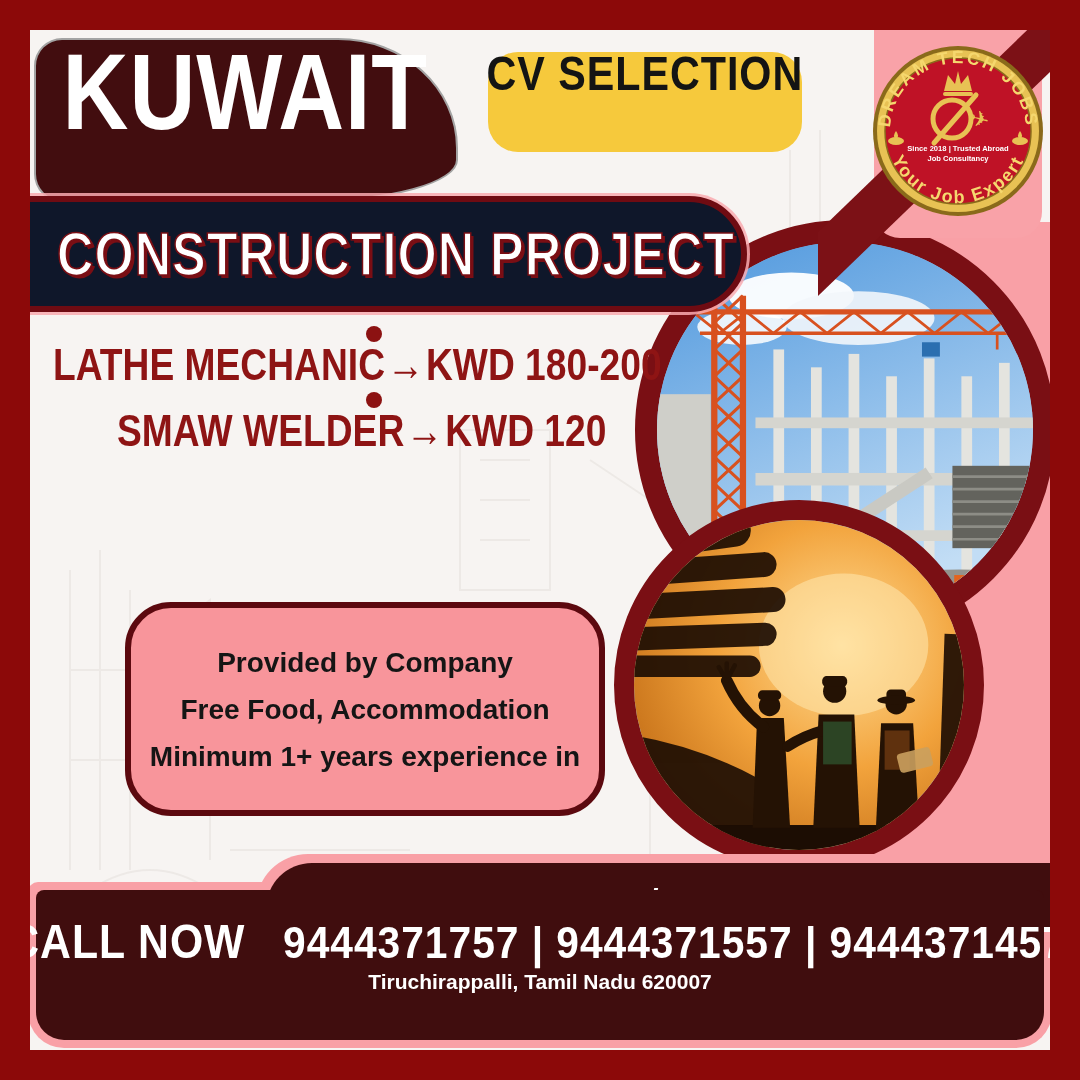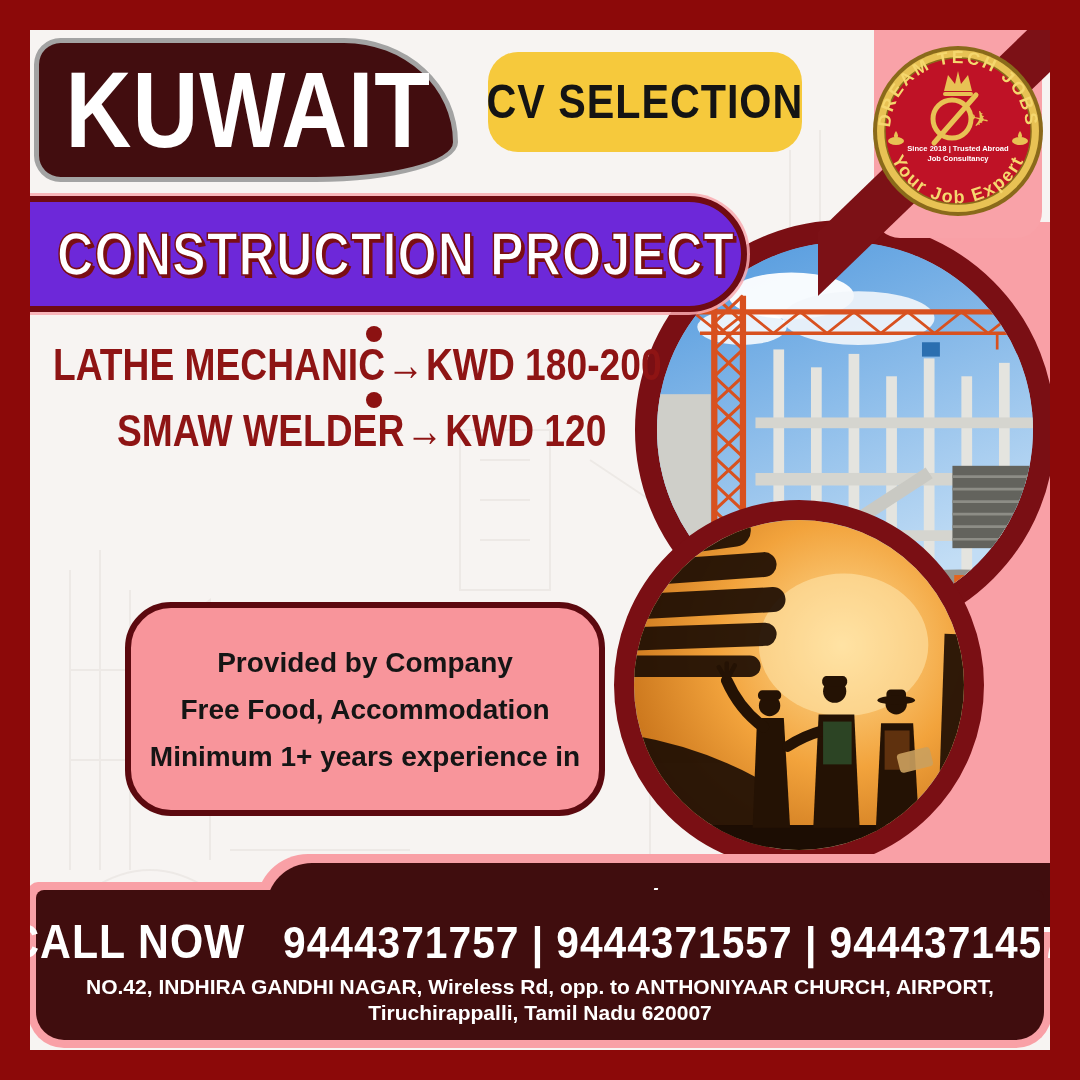--- a/index.html
+++ b/index.html
@@ -25,39 +25,39 @@
   .circle-big{left:605px;top:190px;width:420px;height:420px;border:22px solid #7a0f14;}
   .circle-small{left:584px;top:470px;width:370px;height:370px;border:20px solid #7a0f14;}
   .circle-photo svg{display:block;width:100%;height:100%;}
   
   .logo-panel{position:absolute;left:844px;top:0;width:168px;height:208px;background:#f9a2a8;border-radius:0 0 26px 26px;}
   .ribbon-clip{position:absolute;left:788px;top:0;width:232px;height:292px;overflow:hidden;pointer-events:none;}
   .ribbon{position:absolute;left:92px;top:-92px;width:46px;height:430px;background:#7c1116;transform:rotate(46deg);}
   .logo-svg{position:absolute;left:842px;top:15px;width:172px;height:172px;}
   
   .kuwait-banner{
-    position:absolute;left:4px;top:8px;width:424px;height:144px;
-    background:#420d0f;border:5px solid #a3a3a3;
+    position:absolute;left:4px;top:8px;width:424px;height:164px;
+    background:#420d0f;border:2px solid #a3a3a3;
     border-radius:28px 120px 150px 28px / 28px 110px 42px 28px;
-    display:flex;align-items:center;
+    display:flex;
   }
   .kuwait-text{
     color:#ffffff;font-weight:900;font-size:96px;letter-spacing:1px;
     padding-left:28px;transform:scale(.95,1.12);transform-origin:left center;white-space:nowrap;
   }
   
   .cv-badge{
     position:absolute;left:458px;top:22px;width:314px;height:100px;
-    background:#f6c93c;border-radius:30px;display:flex;align-items:center;justify-content:center;
+    background:#f6c93c;border-radius:30px;display:flex;justify-content:center;
   }
   .cv-badge span{font-size:43px;font-weight:900;color:#141414;letter-spacing:1px;transform:scale(.96,1.1);white-space:nowrap;}
   
   .project-pill{
     position:absolute;left:-8px;top:166px;width:725px;height:116px;
-    background:#6d28d9;border:6px solid #6f0b12;border-radius:0 62px 62px 0;
+    background:#0f172a;border:6px solid #6f0b12;border-radius:0 62px 62px 0;
     display:flex;align-items:center;box-shadow:0 0 0 3px rgba(249,170,176,.85);
   }
   .project-title{
     color:#ffffff;font-size:52px;font-weight:900;letter-spacing:1px;padding-left:30px;white-space:nowrap;
     -webkit-text-stroke:1.5px #7a0e14;
     text-shadow:3px 3px 0 #7a0e14;
     transform:scale(.97,1.16);transform-origin:left center;
   }
   
   .jobs{position:absolute;left:20px;top:296px;width:660px;}
@@ -298,18 +298,17 @@
       <span>jobs@dreamtechjobs.com</span>
       <span class="slash">/</span>
       <span>https://dreamtechjobs.com</span>
     </div>
 
     <div class="footer-bar">
       <div class="call-row">
         <span class="call-label">CALL NOW</span>
         <span class="call-phones">9444371757 | 9444371557 | 9444371457</span>
       </div>
-      <div class="addr1">NO.42, INDHIRA GANDHI NAGAR, Wireless Rd, opp. to ANTHONIYAAR CHURCH, AIRPORT,</div>
       <div class="addr2">Tiruchirappalli, Tamil Nadu 620007</div>
     </div>
 
   </div>
 </div>
 
 </body></html>

